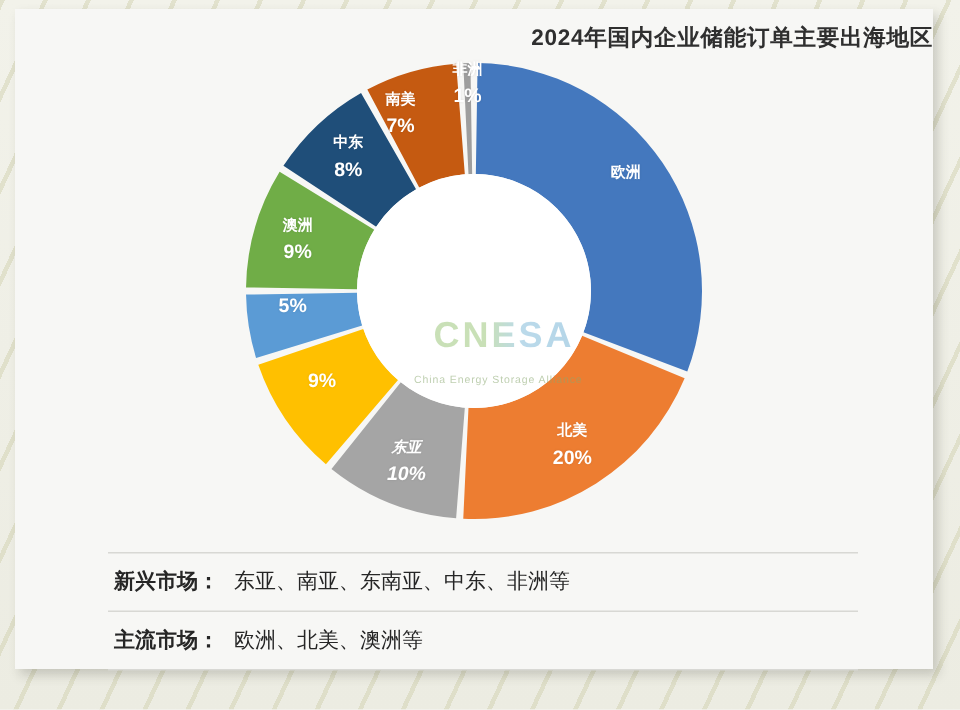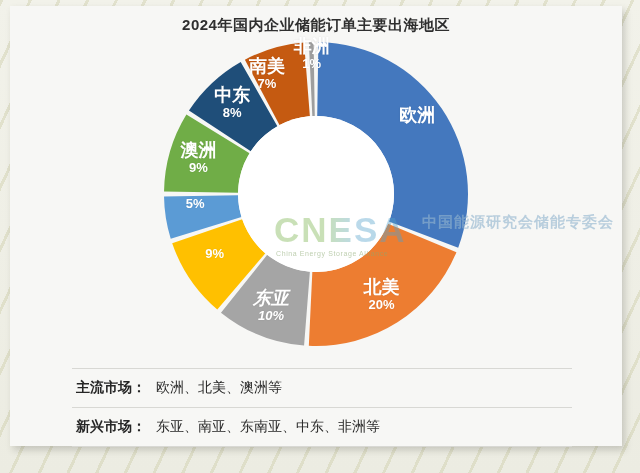--- a/index.html
+++ b/index.html
@@ -18,39 +18,39 @@
         rgba(255,255,255,0) 3px, rgba(255,255,255,0) 26px),
       linear-gradient(180deg,#f2f2ea 0%,#ecece2 100%);
   }
   .card{
     position:absolute;left:10px;top:6px;width:612px;height:440px;
     background:#f7f7f5;
     box-shadow:3px 4px 7px rgba(60,60,50,0.22);
   }
   .chart-title{
     position:absolute;left:0;top:10px;width:612px;
-    text-align:center;
+    text-align:right;
     font-size:15px;font-weight:700;color:#2f2f2f;
     letter-spacing:0.5px;
   }
 
   
   .donut-wrap{
     position:absolute;left:146px;top:28px;width:320px;height:320px;
   }
   .donut-svg{display:block;width:320px;height:320px;}
 
   
   .watermark{
     position:absolute;left:118px;top:172px;width:380px;height:60px;
     pointer-events:none;
   }
   .wm-logo{
-    position:absolute;left:0px;top:4px;
-    font-size:35px;font-weight:700;letter-spacing:2px;
+    position:absolute;left:15px;top:4px;
+    font-size:24px;font-weight:700;letter-spacing:2px;
     background:linear-gradient(90deg,#7fb756 0%,#7fb756 38%,#5fa8cf 62%,#4f9ec9 100%);
     -webkit-background-clip:text;background-clip:text;
     color:transparent;opacity:0.42;
     font-family:"Liberation Sans",sans-serif;
   }
   .wm-sub{
     position:absolute;left:2px;top:44px;
     font-size:7px;color:#8aa870;opacity:0.55;letter-spacing:0.6px;
   }
   .wm-cn{
@@ -59,21 +59,21 @@
     line-height:20px;letter-spacing:1px;
   }
   .wm-cn div{white-space:nowrap;}
 
   
   .slice-label{
     position:absolute;text-align:center;color:#ffffff;
     font-weight:700;line-height:17px;pointer-events:none;
     text-shadow:0 0 2px rgba(0,0,0,0.10);
   }
-  .slice-label .nm{font-size:18px;display:block;}
+  .slice-label .nm{font-size:10px;display:block;}
   .slice-label .pc{font-size:13px;display:block;}
 
   
   .footer{
     position:absolute;left:62px;top:362px;width:500px;
   }
   .frow{
     display:flex;align-items:center;
     height:38px;
     border-top:1px solid #d8d8d4;
@@ -110,21 +110,20 @@
           <path d="M 88.87466823239272 25.667624226518654 A 152 152 0 0 1 148.07421744936747 8.468565272564547 L 153.88019053322805 82.24044796881601 A 78 78 0 0 0 123.50147448767521 91.06628085308195 Z" fill="#C55A11"></path>
           <path d="M 152.83981949213418 8.168739005780566 A 152 152 0 0 1 157.61248776860324 8.018751862787582 L 158.774829249678 82.00962266643047 A 78 78 0 0 0 156.3256968446478 82.08658975296635 Z" fill="#9E9E9E"></path>
         </g>
       <circle cx="160" cy="160" r="78" fill="#ffffff"></circle>
     </svg>
 
     <div class="watermark">
       <div class="wm-logo">CNESA</div>
       <div class="wm-sub">China Energy Storage Alliance</div>
       <div class="wm-cn">
-        <div>中国能源研究会储能专委会</div>
       </div>
     </div>
 
     <div id="labels">
         <div class="slice-label" style="left: 221.235px; top: 73.201px; width: 80px;">
           <span class="nm">欧洲</span>
         </div>
         <div class="slice-label" style="left: 185.585px; top: 245.346px; width: 80px;">
           <span class="nm">北美</span>
           <span class="pc">20%</span>
@@ -153,22 +152,22 @@
         </div>
         <div class="slice-label" style="left: 115.665px; top: 4.06809px; width: 80px;">
           <span class="nm">非洲</span>
           <span class="pc">1%</span>
         </div>
       </div>
   </div>
 
   <div class="footer">
     <div class="frow">
+      <span class="flabel">新兴市场：</span>
+      <span class="fvalue">东亚、南亚、东南亚、中东、非洲等</span>
+    </div>
+    <div class="frow">
       <span class="flabel">主流市场：</span>
       <span class="fvalue">欧洲、北美、澳洲等</span>
-    </div>
-    <div class="frow">
-      <span class="flabel">新兴市场：</span>
-      <span class="fvalue">东亚、南亚、东南亚、中东、非洲等</span>
     </div>
   </div>
 
 </div>
 
 </body></html>

